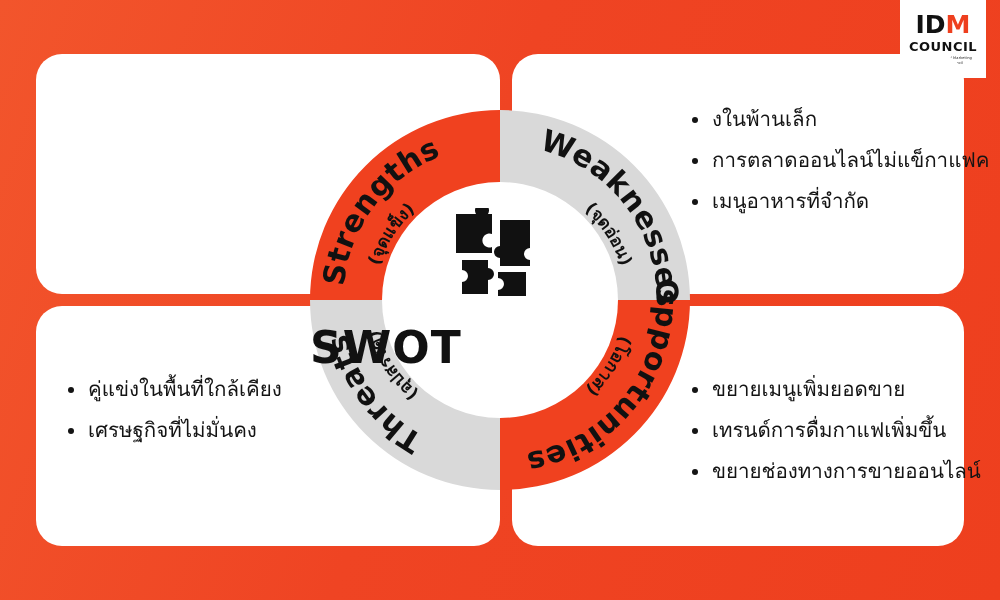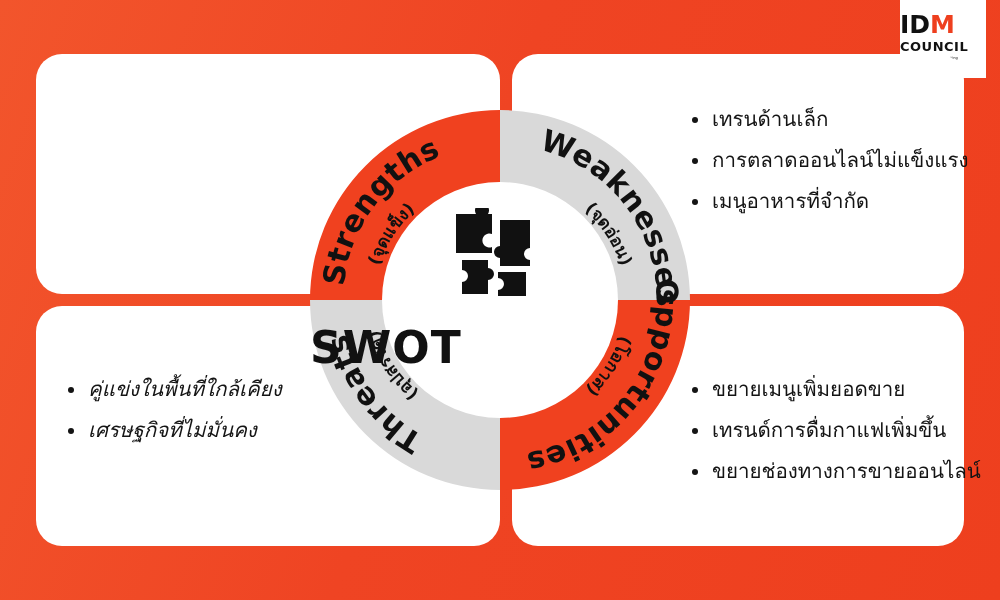--- a/index.html
+++ b/index.html
@@ -25,21 +25,21 @@
   
   .logo-box {
     position: absolute;
     top: 0;
     right: 14px;
     width: 86px;
     height: 78px;
     background: #ffffff;
     display: flex;
     flex-direction: column;
-    align-items: flex-start;
+    align-items: center;
     justify-content: flex-start;
     padding-top: 12px;
     box-sizing: border-box;
   }
   .logo-idm {
     font-size: 25px;
     font-weight: bold;
     letter-spacing: 0px;
     line-height: 1;
     color: #111111;
@@ -144,21 +144,20 @@
   }
   .list-tr {
     position: absolute;
     left: 690px;
     top: 106px;
   }
   .list-bl {
     position: absolute;
     left: 66px;
     top: 376px;
-    font-style: italic;
   }
   .list-br {
     position: absolute;
     left: 690px;
     top: 376px;
   }
 
   
   .donut {
     position: absolute;
@@ -236,22 +235,22 @@
     </div>
   </div>
 
   <div class="card card-tl"></div>
   <div class="card card-tr"></div>
   <div class="card card-bl"></div>
   <div class="card card-br"></div>
 
 
   <ul class="bullets list-tr">
-    <li>เทรนด้านเล็ก</li>
-    <li>การตลาดออนไลน์ไม่แข็งแรง</li>
+    <li>งในพ้านเล็ก</li>
+    <li>การตลาดออนไลน์ไม่แข็กาแฟค</li>
     <li>เมนูอาหารที่จำกัด</li>
   </ul>
 
   <ul class="bullets list-bl">
     <li>คู่แข่งในพื้นที่ใกล้เคียง</li>
     <li>เศรษฐกิจที่ไม่มั่นคง</li>
   </ul>
 
   <ul class="bullets list-br">
     <li>ขยายเมนูเพิ่มยอดขาย</li>

